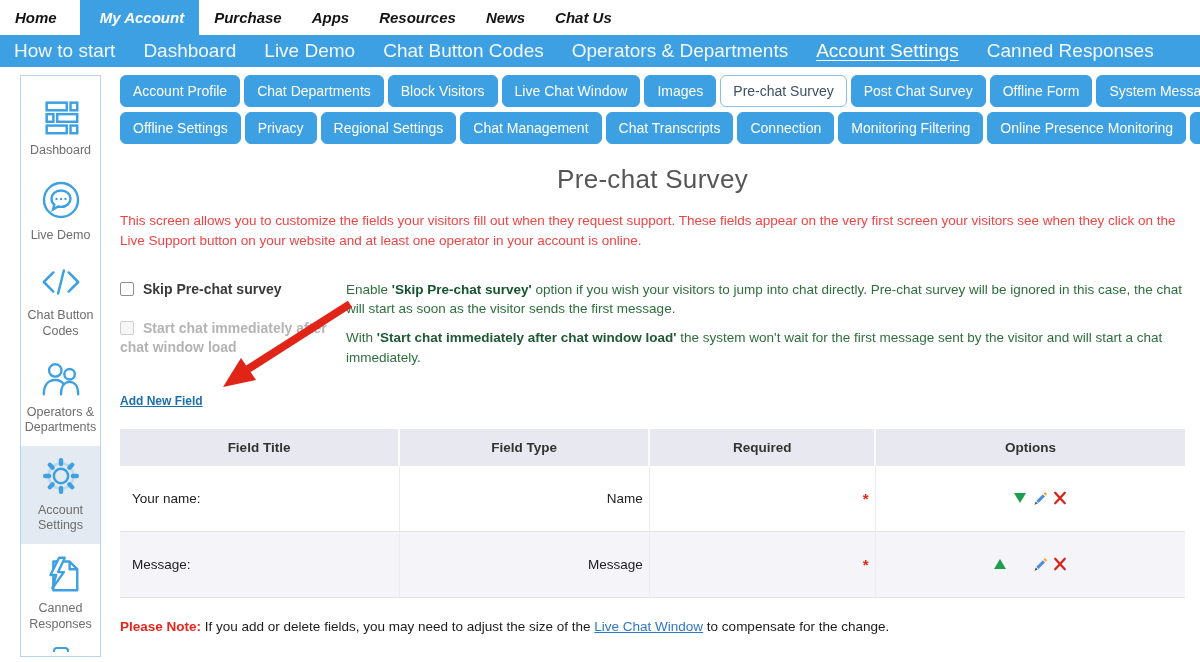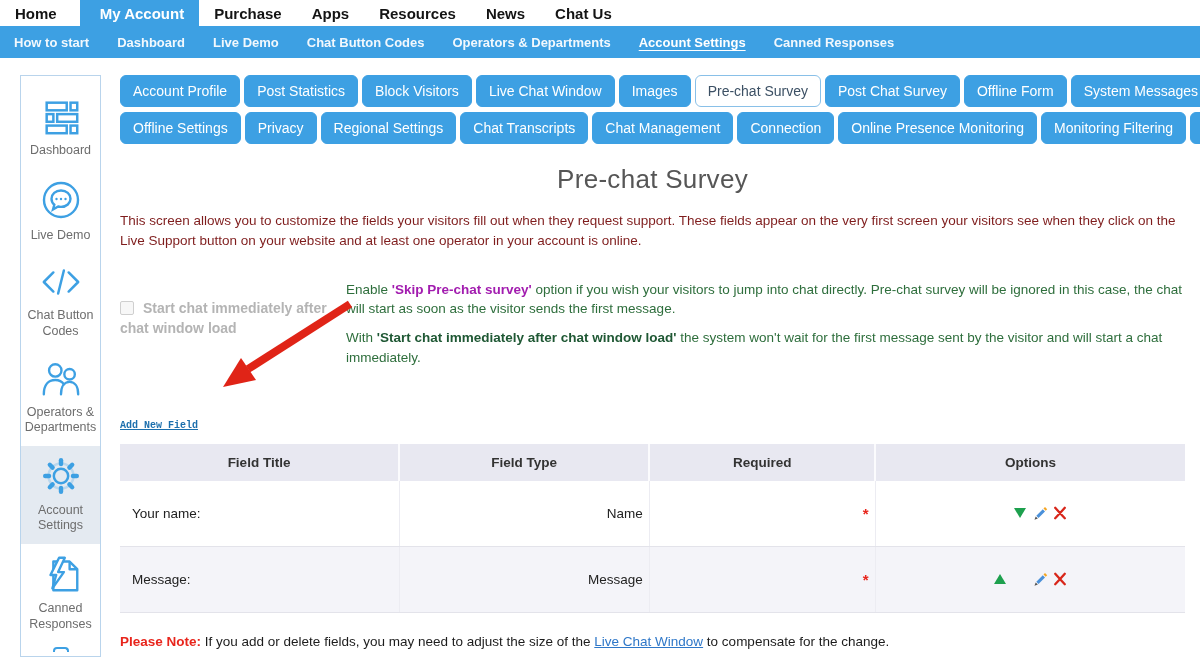--- a/index.html
+++ b/index.html
@@ -1,27 +1,27 @@
 <!DOCTYPE html>
 <html><head>
 <meta charset="utf-8">
 <style>
   * { margin:0; padding:0; box-sizing:border-box; }
   html,body { width:1200px; height:662px; background:#fff; overflow:hidden;
     font-family:"Liberation Sans", sans-serif; }
 
   
-  .topnav { display:flex; align-items:stretch; height:26px; background:#fff; }
+  .topnav { display:flex; align-items:stretch; height:35px; background:#fff;font-style:italic; }
   .topnav .item { display:flex; align-items:center; padding:0 15px; font-size:15px;
     font-weight:700; color:#141414; cursor:pointer; white-space:nowrap; }
   .topnav .item.active { background:#3da0e3; color:#fff; margin-left:8px;padding-left:20px; }
 
   
   .subnav { display:flex; align-items:center; height:32px; background:#3da0e3; }
-  .subnav .item { padding:0 14px; font-size:13px; font-weight:700; color:#f2f8fd;
+  .subnav .item { padding:0 14px; font-size:19px; font-weight:400; color:#f2f8fd;
     cursor:pointer; white-space:nowrap; }
   .subnav .item.active { text-decoration:underline; text-underline-offset:3px; color:#fff; }
 
   
   .sidebar { position:absolute; left:20px; top:75px; width:81px; height:582px;
     border:1px solid #b9d4ec; background:#fff; display:flex; flex-direction:column;
     align-items:stretch; padding-top:12px; }
   .side-item { display:flex; flex-direction:column; align-items:center;
     padding:8px 2px 10px 2px; cursor:pointer; }
   .side-item svg { display:block; }
@@ -37,43 +37,43 @@
 
   .tabrow { display:flex; gap:4px; margin-bottom:5px; }
   .tab { background:#3da0e3; color:#fff; font-size:14px; padding:7px 12px;
     border-radius:6px; border:1px solid #3da0e3; white-space:nowrap; cursor:pointer; }
   .tab.active { background:#fff; color:#3c5064; border:1px solid #89c0e8; }
   .tabrow.second { margin-top:3px; }
 
   .page-title { text-align:center; font-size:26px; color:#565656; font-weight:400;
     margin:20px 0 16px 0; letter-spacing:.3px; }
 
-  .intro { font-size:13.5px; color:#7f1d1d; line-height:1.45; margin-bottom:30px; }
+  .intro { font-size:13.5px; color:#ef4444; line-height:1.45; margin-bottom:30px; }
 
   .opts { display:flex; margin-bottom:0; }
   .opts-left { width:212px; flex:0 0 212px; }
   .opt-line { font-size:14px; font-weight:700; color:#3a3a3a; line-height:1.4; }
   .opt-line.disabled { color:#b4b4b4; margin-top:19px; }
   .cbx { display:inline-block; vertical-align:-2px; width:14px; height:14px;
     border:1px solid #8f8f8f; border-radius:2px; background:#fff; margin-right:9px;
     cursor:pointer; }
   .cbx.disabled { border-color:#cfcfcf; background:#f7f7f7; }
   .opts-right { flex:1; padding-left:14px; }
   .help { font-size:13.5px; line-height:1.42; color:#2e6e3c; margin-bottom:10px; }
-  .help .b1 { font-weight:700; color:#a21caf;margin-top:41px; }
+  .help .b1 { font-weight:700; color:#14532d;margin-top:41px; }
   .help .b2 { font-weight:700; color:#1f5834; }
 
-  .add-link { display:inline-block; margin-top:43px; font-size:10px; font-weight:700;
-    color:#1c6fad; text-decoration:underline; cursor:pointer;font-family:Liberation Mono, monospace; }
+  .add-link { display:inline-block; margin-top:17px; font-size:12px; font-weight:700;
+    color:#1c6fad; text-decoration:underline; cursor:pointer; }
 
   .arrow-wrap { position:absolute; left:78px; top:215px; width:170px; height:110px;
     pointer-events:none; }
 
   
-  table.fields { width:100%; border-collapse:collapse; margin-top:12px; table-layout:fixed; }
+  table.fields { width:100%; border-collapse:collapse; margin-top:20px; table-layout:fixed; }
   .fields th { background:#e8e8f1; font-size:13.5px; font-weight:700; color:#333;
     padding:11px 6px; text-align:center; border-right:2px solid #fbfbfd; }
   .fields th:last-child { border-right:none; }
   .fields col.c1 { width:26.2%; } .fields col.c2 { width:23.5%; }
   .fields col.c3 { width:21.2%; } .fields col.c4 { width:29.1%; }
   .fields td { font-size:13.5px; color:#222; padding:24px 6px;
     border-bottom:1px solid #e3e3ea; border-right:1px solid #ececf2; height:34px; }
   .fields td:last-child { border-right:none; }
   .fields tr.alt td { background:#f4f4f9; }
   .fields td.c-title { text-align:left; padding-left:12px; }
@@ -197,50 +197,53 @@
     <span class="lbl">Canned Responses</span>
   </div>
 
   <div class="side-stub"></div>
 </div>
 
 <div class="content">
 
   <div class="tabrow">
     <div class="tab">Account Profile</div>
-    <div class="tab">Post Statistics</div>
+    <div class="tab">Chat Departments</div>
     <div class="tab">Block Visitors</div>
     <div class="tab">Live Chat Window</div>
     <div class="tab">Images</div>
     <div class="tab active">Pre-chat Survey</div>
     <div class="tab">Post Chat Survey</div>
     <div class="tab">Offline Form</div>
     <div class="tab">System Messages</div>
     <div class="tab">Eye Catcher</div>
 
   </div>
 
   <div class="tabrow second">
     <div class="tab">Offline Settings</div>
     <div class="tab">Privacy</div>
     <div class="tab">Regional Settings</div>
+    <div class="tab">Chat Management</div>
     <div class="tab">Chat Transcripts</div>
-    <div class="tab">Chat Management</div>
     <div class="tab">Connection</div>
+    <div class="tab">Monitoring Filtering</div>
     <div class="tab">Online Presence Monitoring</div>
-    <div class="tab">Monitoring Filtering</div>
     <div class="tab">Google Analytics</div>
   </div>
 
   <h1 class="page-title">Pre-chat Survey</h1>
 
   <p class="intro">This screen allows you to customize the fields your visitors fill out when they request support. These fields appear on the very first screen your visitors see when they click on the Live Support button on your website and at least one operator in your account is online.</p>
 
   <div class="opts">
     <div class="opts-left">
+      <div class="opt-line">
+        <span class="cbx"></span><span>Skip Pre-chat survey</span>
+      </div>
       <div class="opt-line disabled">
         <span class="cbx disabled"></span><span>Start chat immediately after chat window load</span>
       </div>
     </div>
     <div class="opts-right">
       <p class="help"><span>Enable </span><span class="b1">'Skip Pre-chat survey'</span><span> option if you wish your visitors to jump into chat directly. Pre-chat survey will be ignored in this case, the chat will start as soon as the visitor sends the first message.</span></p>
       <p class="help"><span>With </span><span class="b2">'Start chat immediately after chat window load'</span><span> the system won't wait for the first message sent by the visitor and will start a chat immediately.</span></p>
     </div>
   </div>
 

